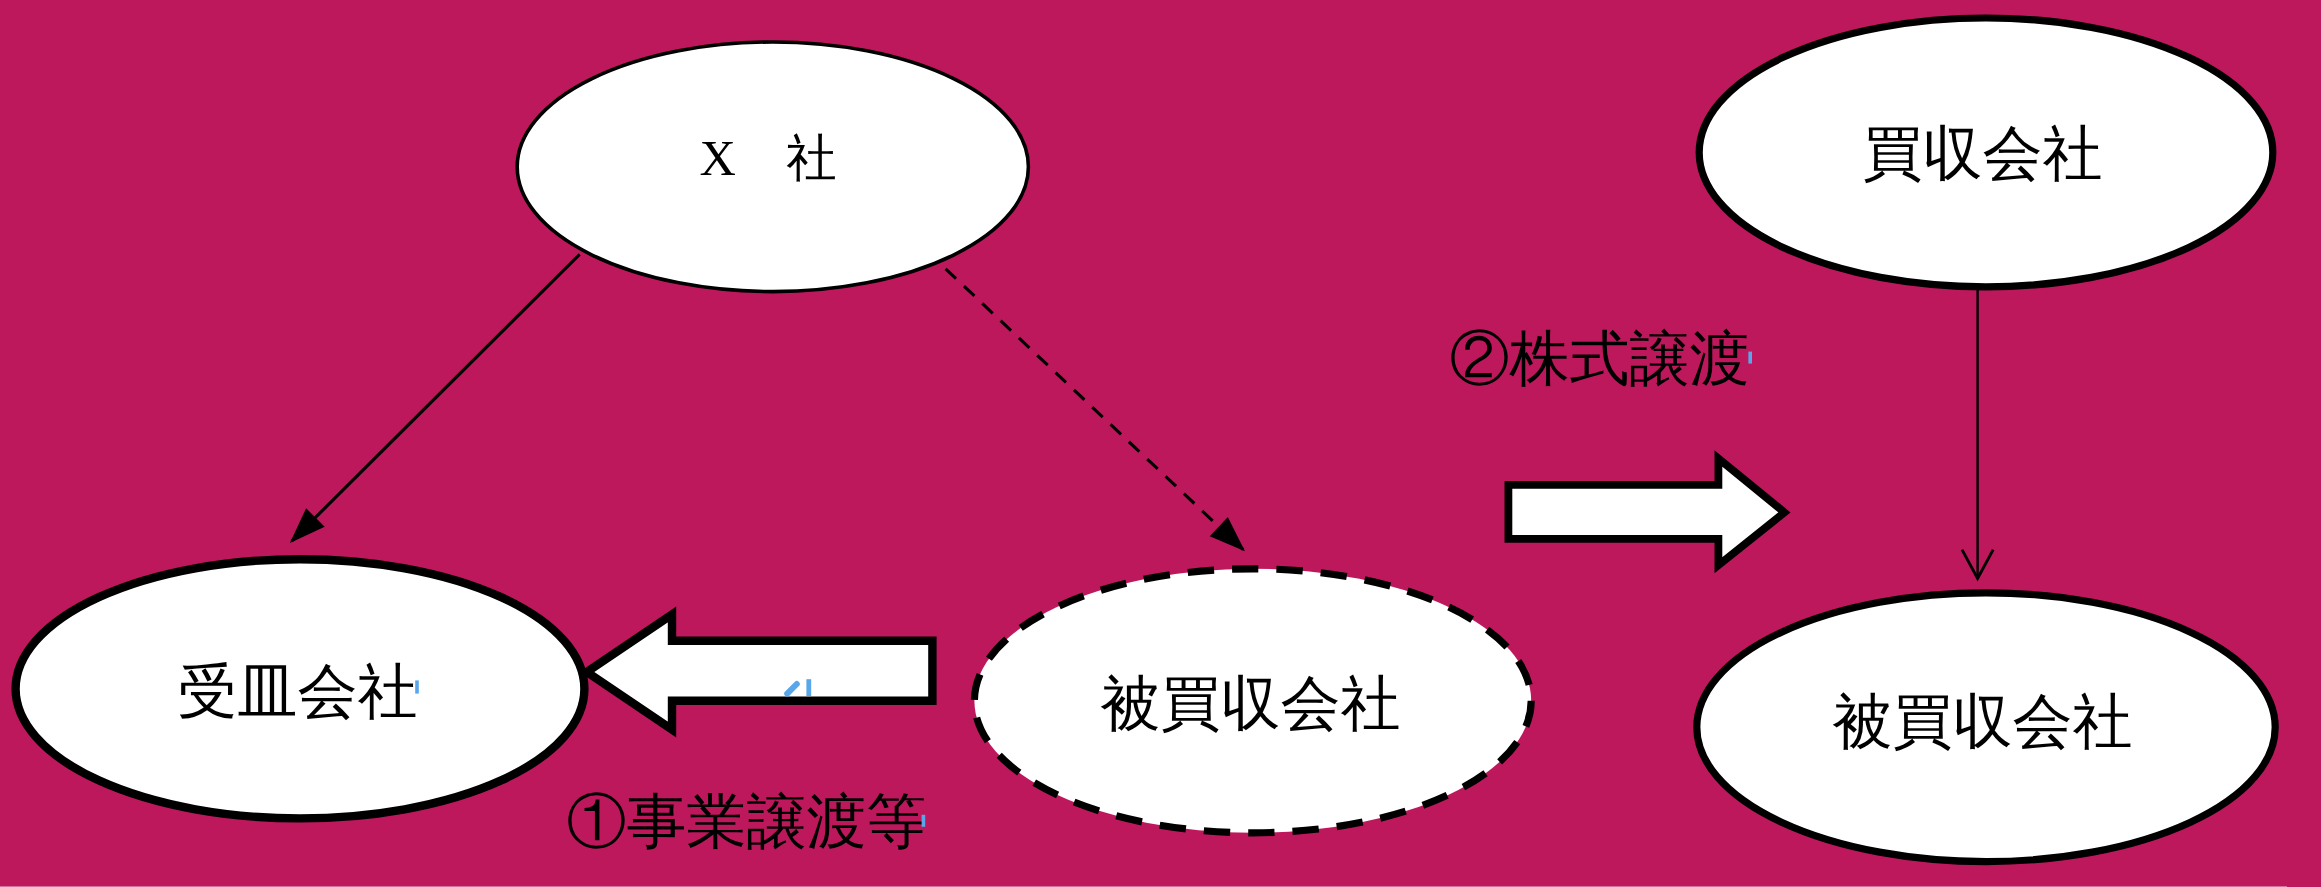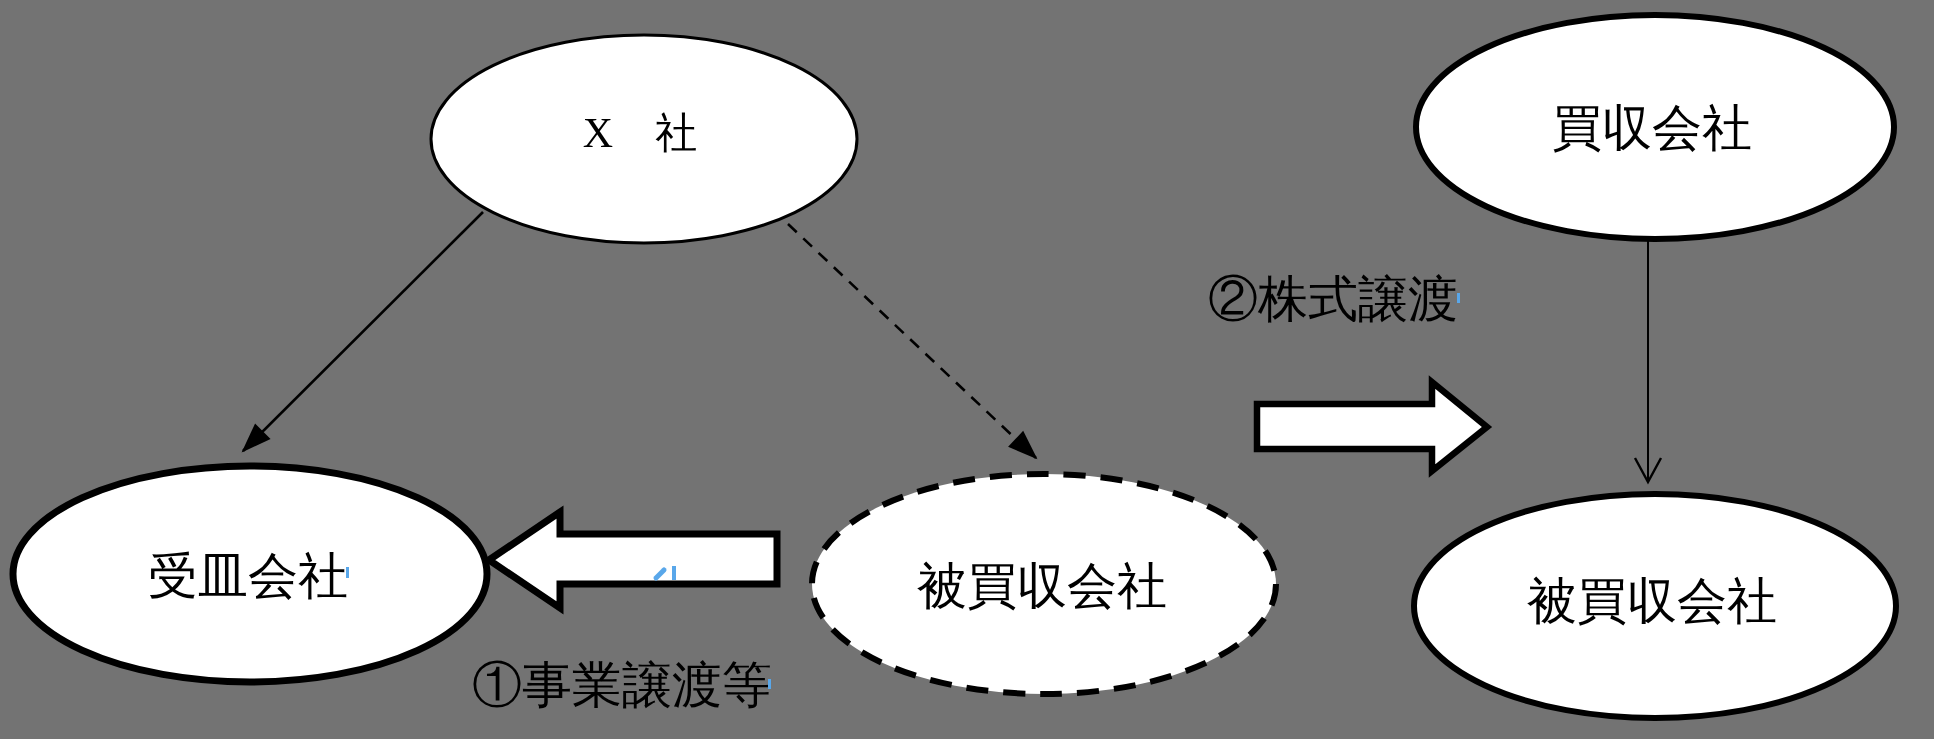--- a/index.html
+++ b/index.html
@@ -4,21 +4,21 @@
 <style>
   html, body {
     margin: 0;
     padding: 0;
     background: #ffffff;
   }
   .stage {
     position: relative;
     width: 1934px;
     height: 739px;
-    background: #737373;
+    background: #be185d;
     overflow: hidden;
   }
   svg.diagram {
     display: block;
     width: 1934px;
     height: 739px;
   }
   .node-label, .note-label {
     font-family: "Liberation Serif", "DejaVu Serif", serif;
     fill: #000000;

